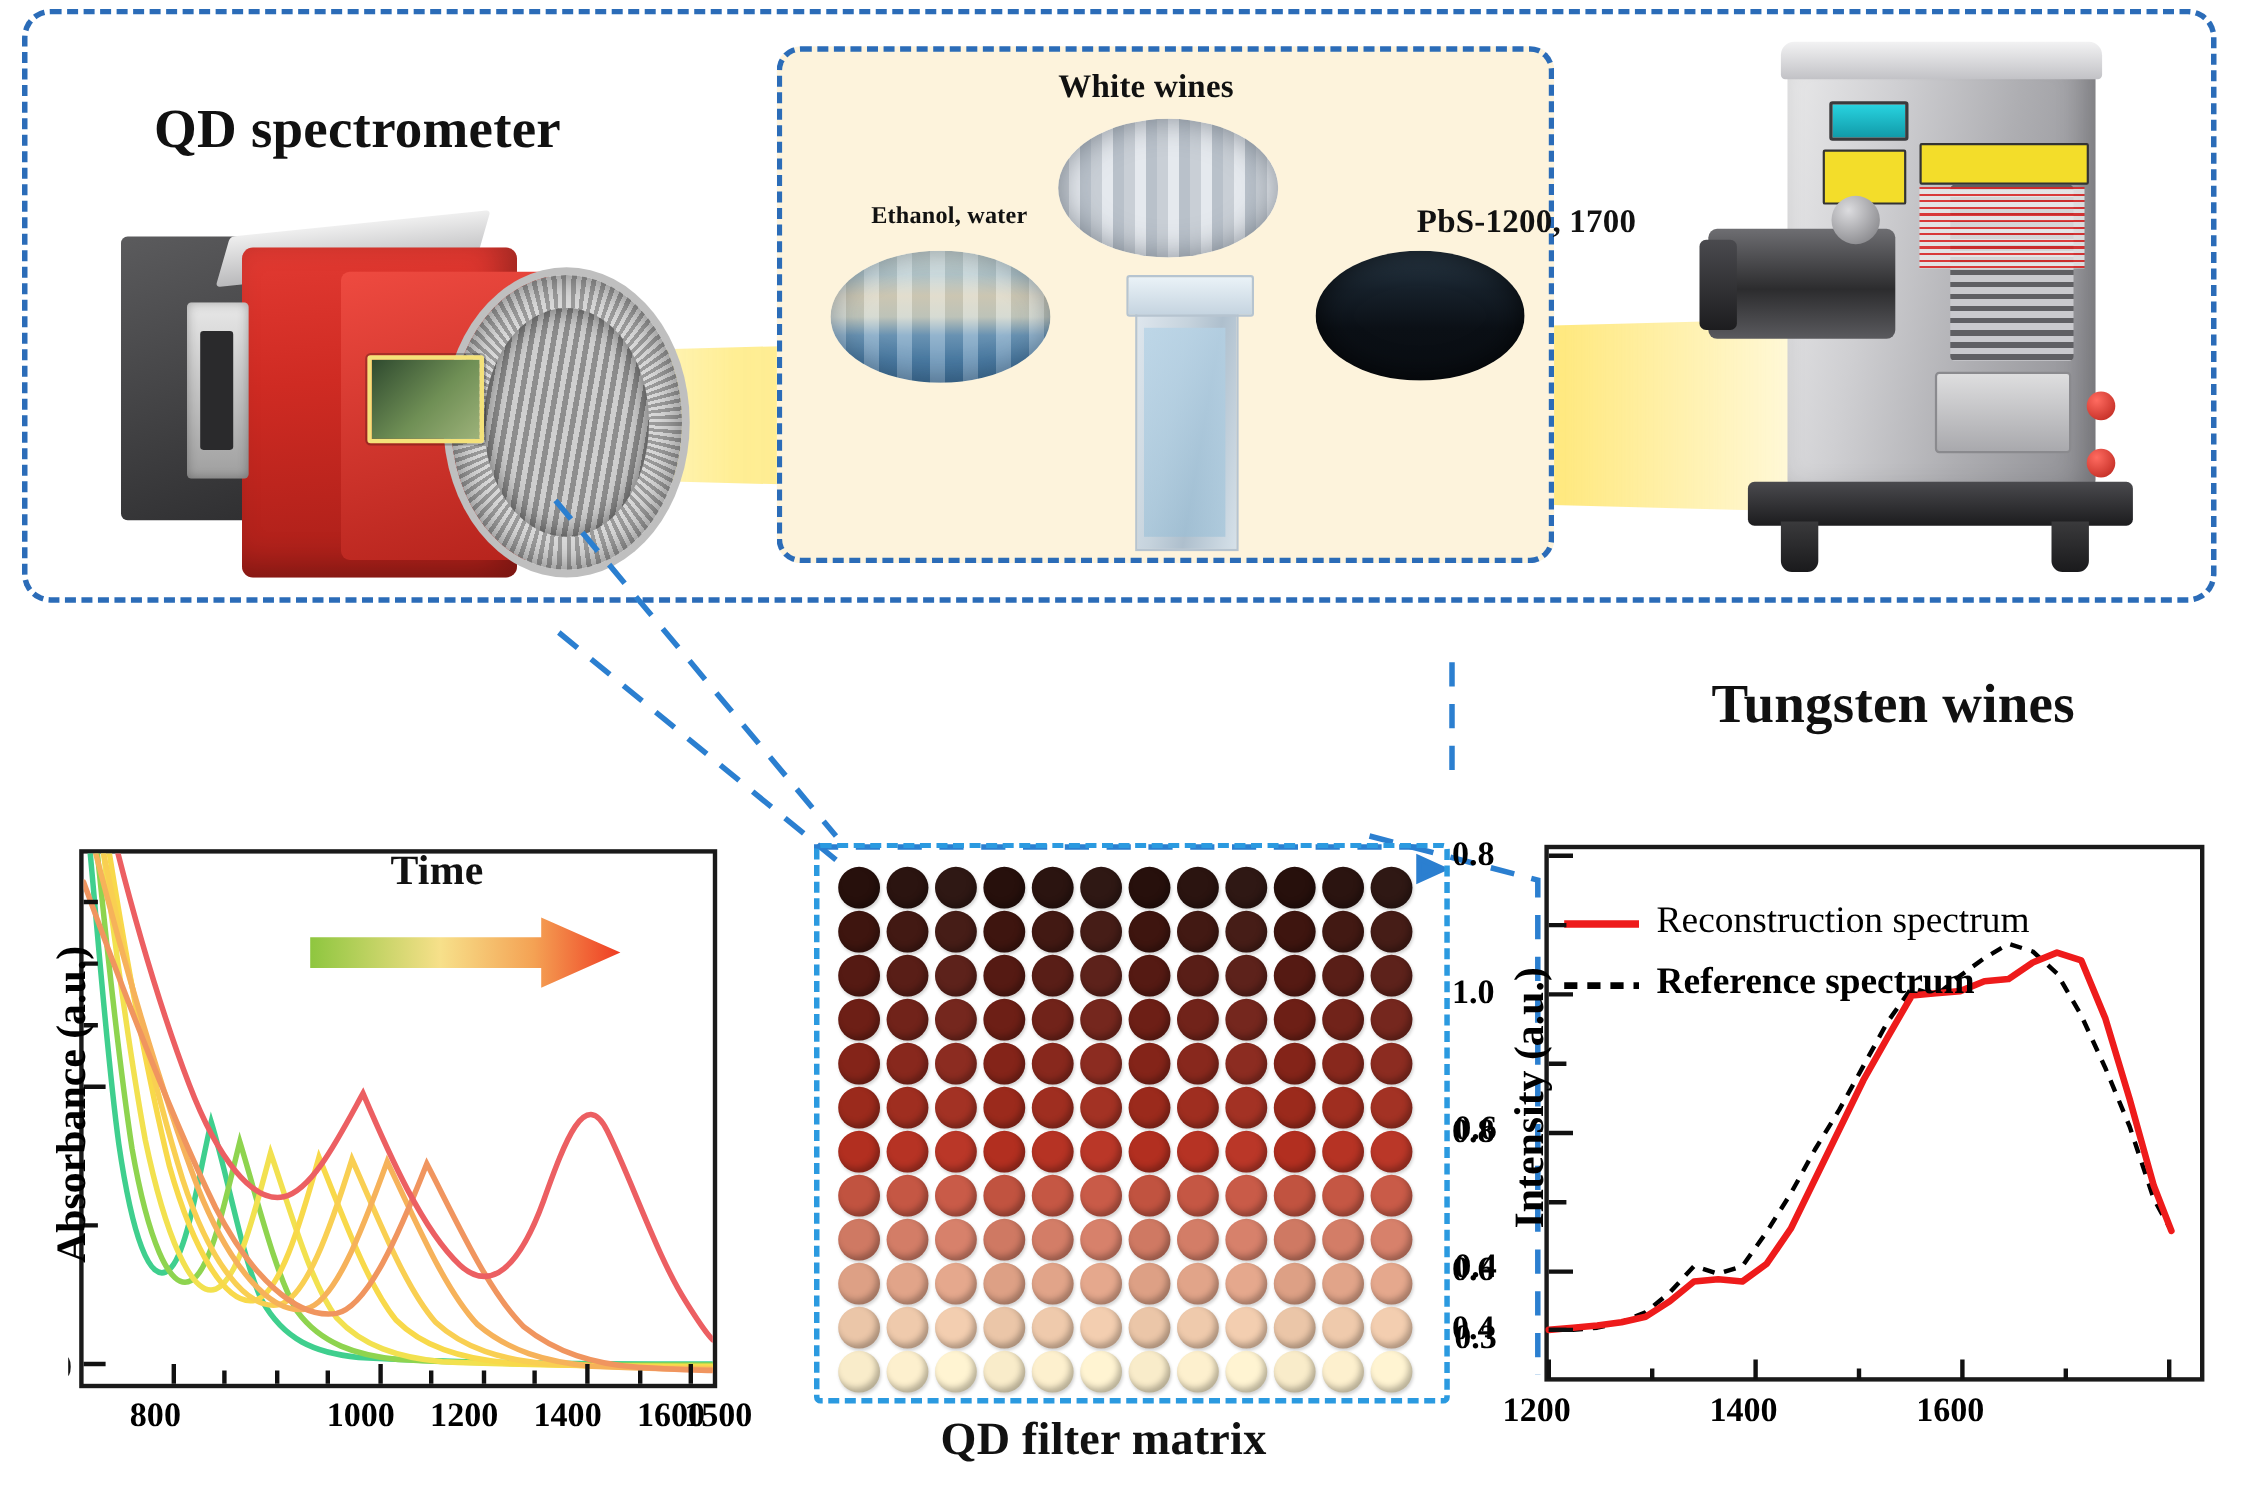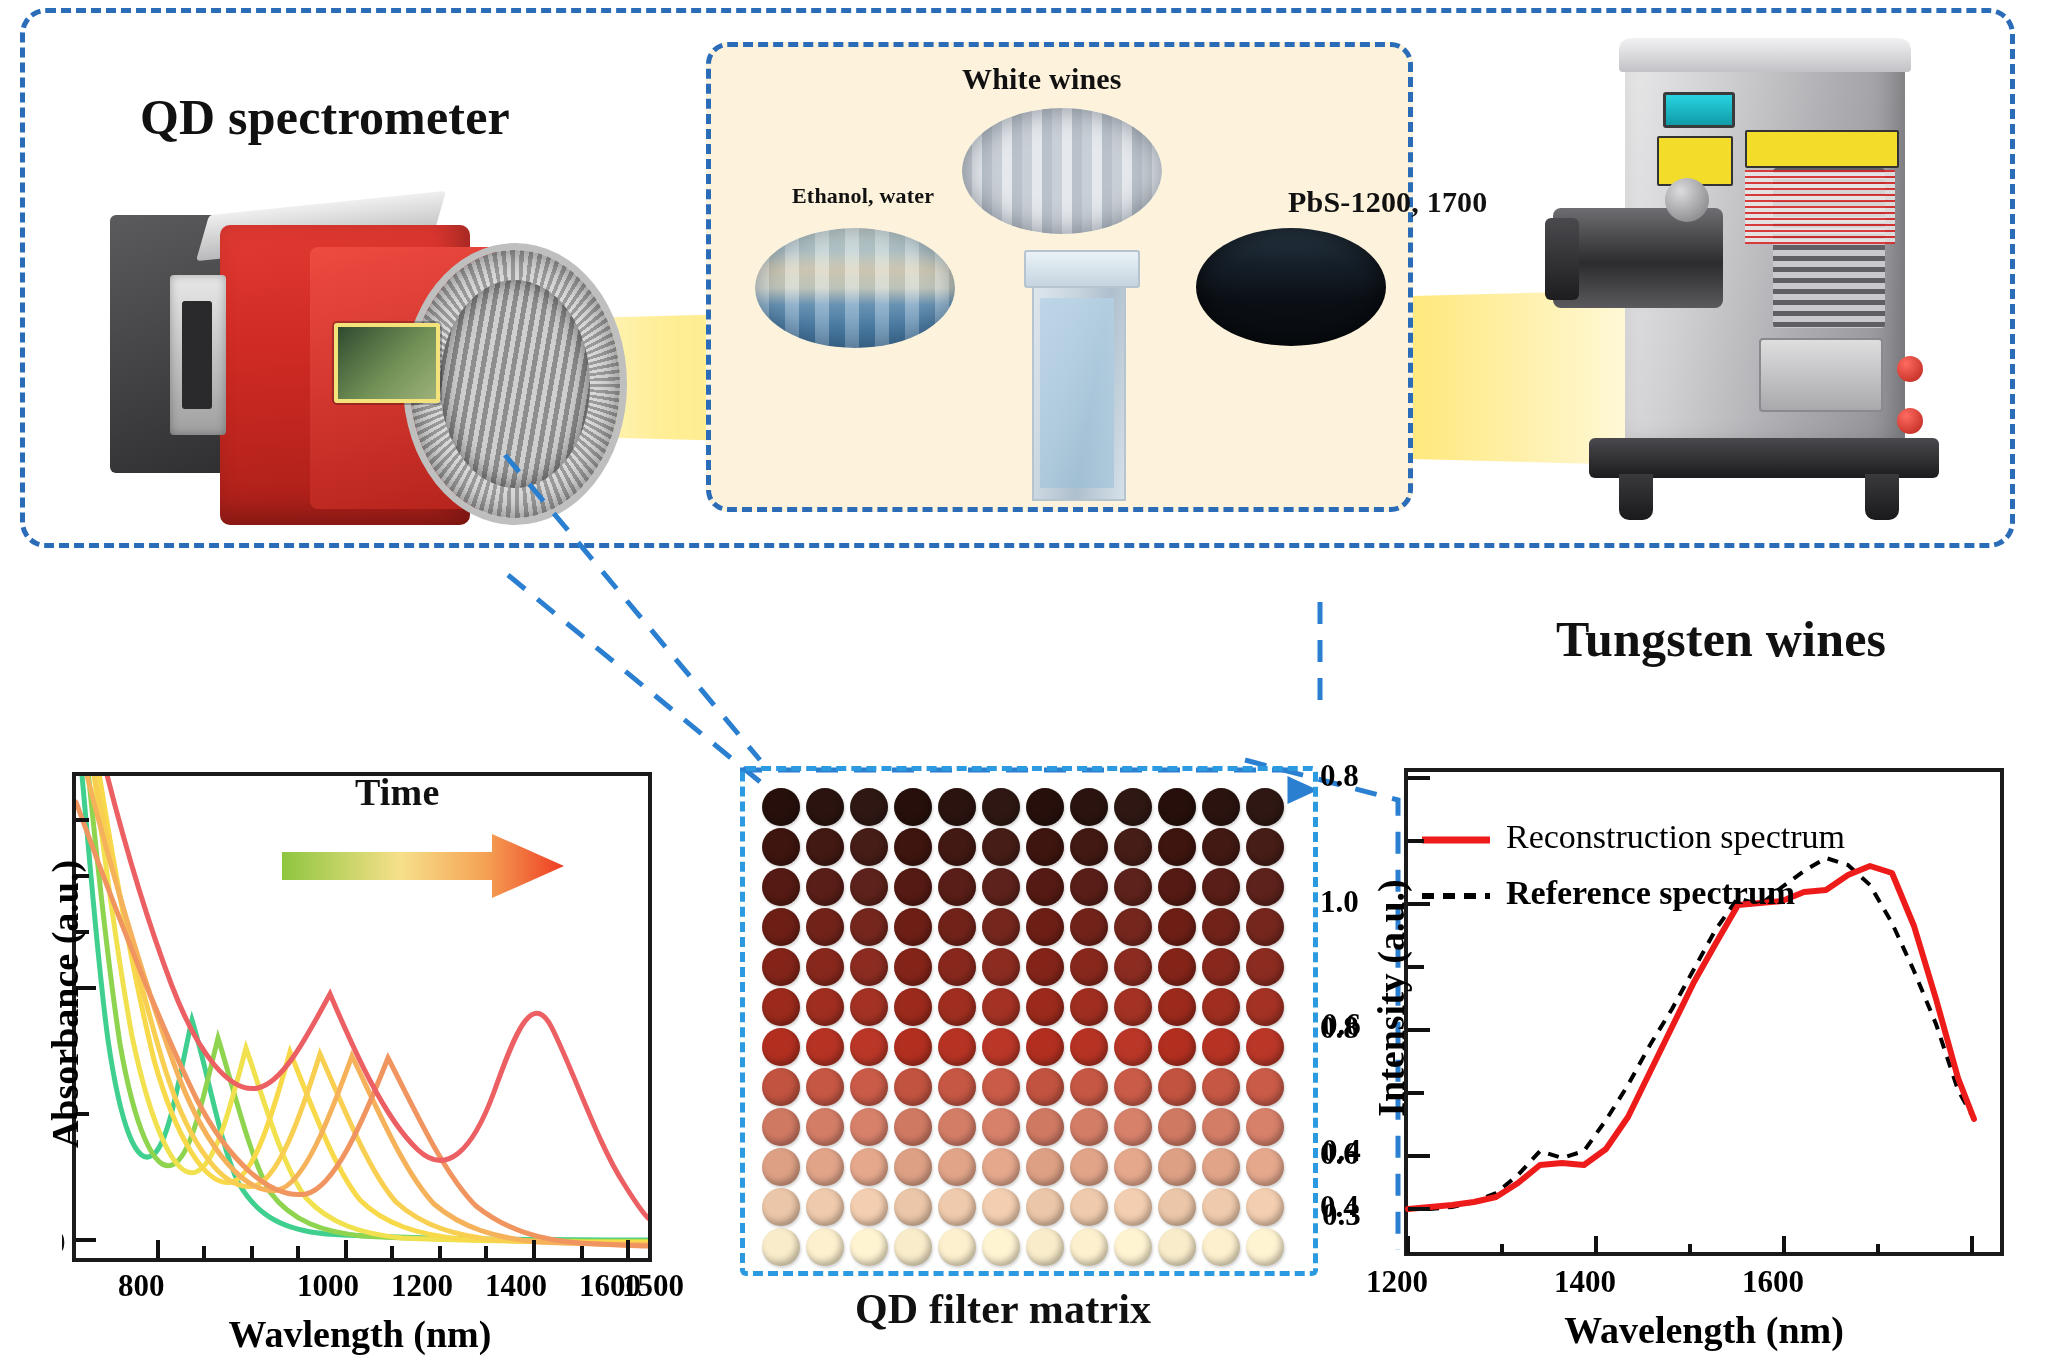--- a/index.html
+++ b/index.html
@@ -314,21 +314,20 @@
   <div class="abs" style="left:0;top:496px;width:596px;">
     <span class="abs" style="left:56px;font-size:31px;font-weight:bold;">800</span>
     <span class="abs" style="left:235px;font-size:31px;font-weight:bold;">1000</span>
     <span class="abs" style="left:329px;font-size:31px;font-weight:bold;">1200</span>
     <span class="abs" style="left:423px;font-size:31px;font-weight:bold;">1400</span>
     <span class="abs" style="left:517px;font-size:31px;font-weight:bold;">1600</span>
     <span class="abs" style="left:560px;font-size:31px;font-weight:bold;">1500</span>
   </div>
 
   <div class="ylab-left">Absorbance (a.u.)</div>
-  <div class="xlab" style="top:540px;">Wavlength (nm)</div>
 </div>
 
 <div class="abs lbl" id="time-label">Time</div>
 <svg class="abs" id="time-arrow" viewBox="0 0 290 70">
   <defs>
     <linearGradient id="tg" x1="0" y1="0" x2="1" y2="0">
       <stop offset="0%" stop-color="#8ec63f"></stop>
       <stop offset="42%" stop-color="#f7e08a"></stop>
       <stop offset="72%" stop-color="#f4a254"></stop>
       <stop offset="100%" stop-color="#ef3c23"></stop>
@@ -534,18 +533,17 @@
   <div class="abs" style="left:-74px;top:116px;font-size:31px;font-weight:bold;">1.0</div>
   <div class="abs" style="left:-74px;top:242px;font-size:31px;font-weight:bold;">0.8</div>
   <div class="abs" style="left:-74px;top:368px;font-size:31px;font-weight:bold;">0.6</div>
   <div class="abs" style="left:-74px;top:421px;font-size:31px;font-weight:bold;">0.4</div>
 
   <div class="abs" style="left:-28px;top:496px;font-size:31px;font-weight:bold;">1200</div>
   <div class="abs" style="left:160px;top:496px;font-size:31px;font-weight:bold;">1400</div>
   <div class="abs" style="left:348px;top:496px;font-size:31px;font-weight:bold;">1600</div>
 
   <div class="ylab-right">Intensity (a.u.)</div>
-  <div class="xlab" style="top:540px;">Wavelength (nm)</div>
 </div>
 
 <div class="abs" style="left:1322px;top:1133px;font-size:31px;font-weight:bold;">0.4</div>
 <div class="abs" style="left:1322px;top:1007px;font-size:31px;font-weight:bold;">0.6</div>
 <div class="abs" style="left:1322px;top:1197px;font-size:31px;font-weight:bold;">0.3</div>
 
 </body></html>

